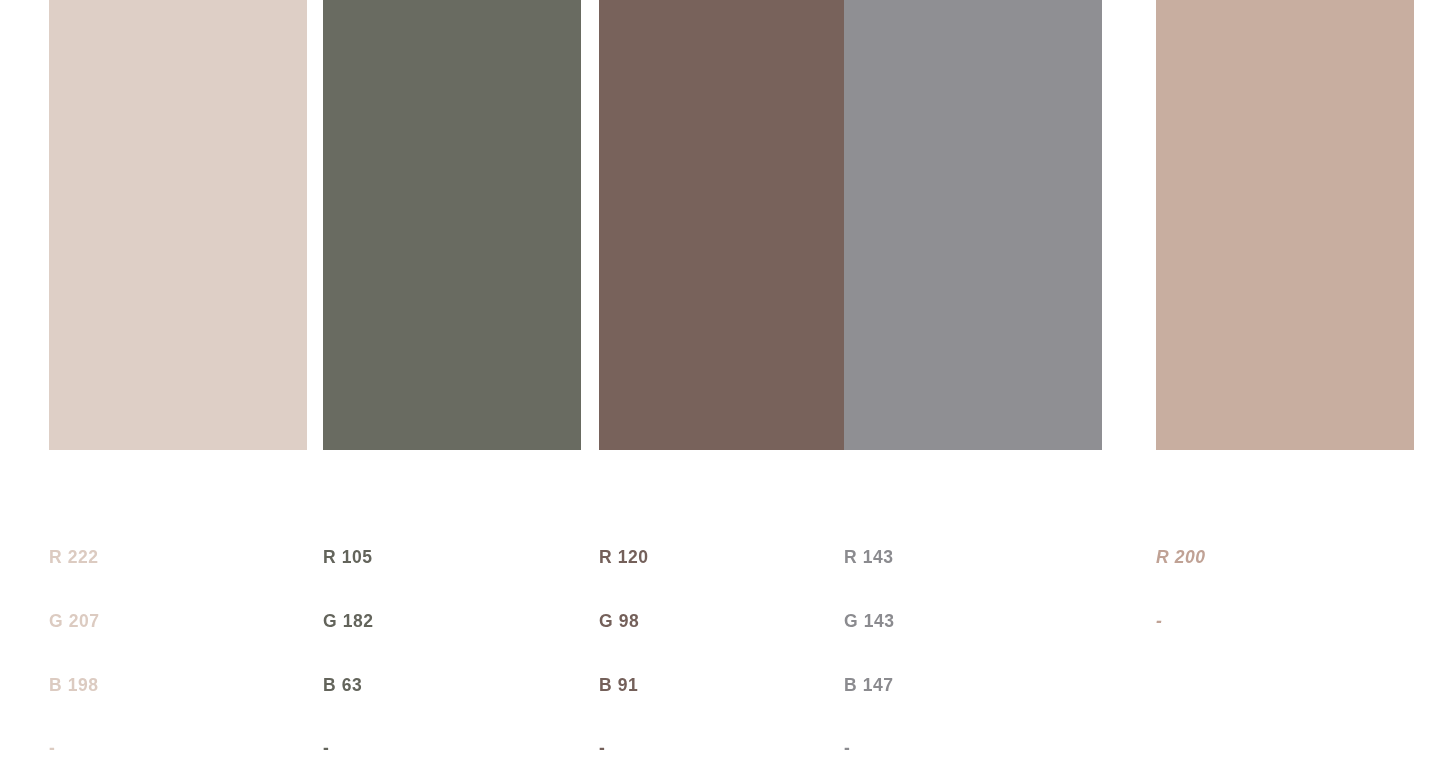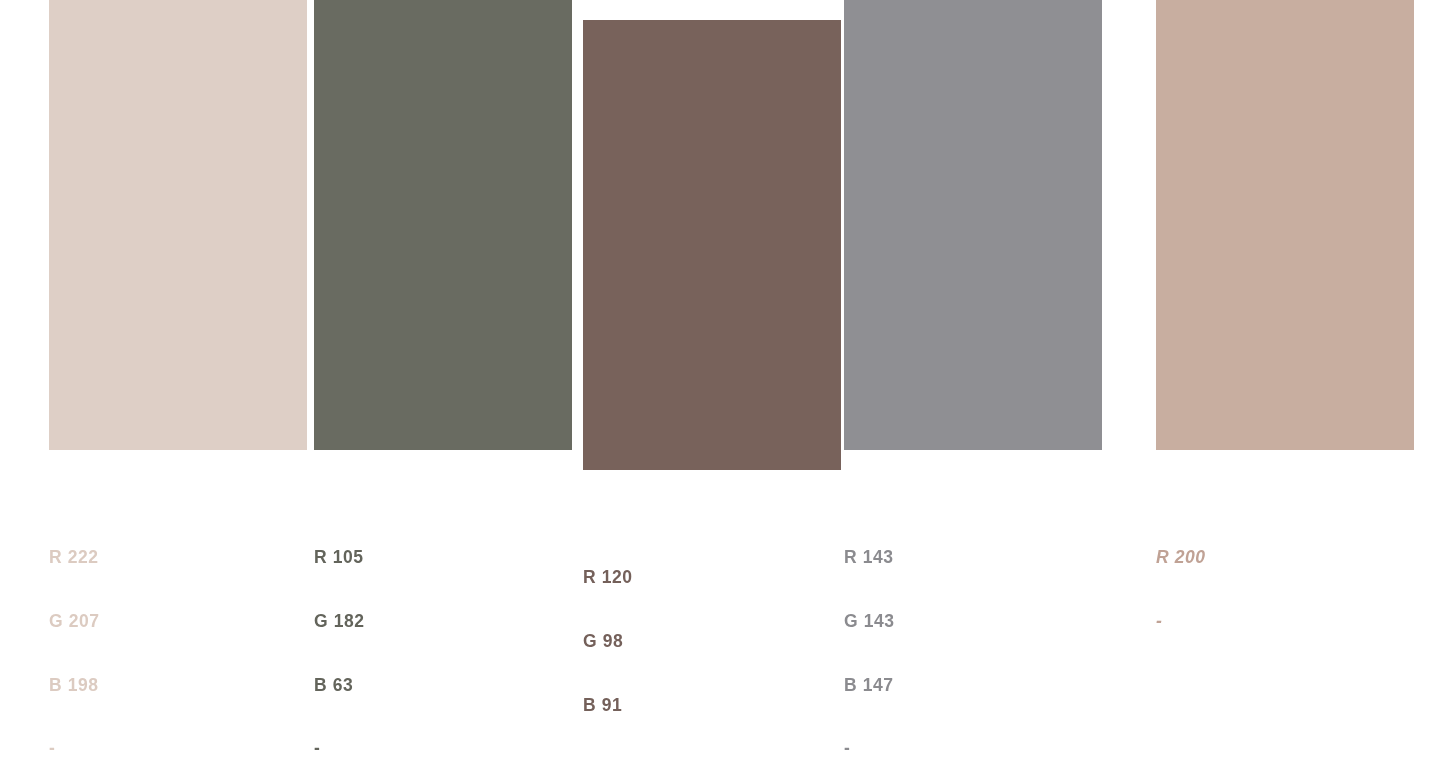--- a/index.html
+++ b/index.html
@@ -23,22 +23,22 @@
     background: #ffffff;
   }
 
   
   .swatch-column {
     position: absolute;
     top: 0;
     width: 258px;
   }
   .swatch-column.col-0 { left: 49px; }
-  .swatch-column.col-1 { left: 314px; }
-  .swatch-column.col-2 { left: 583px; margin-top: 20px; }
+  .swatch-column.col-1 { left: 323px; }
+  .swatch-column.col-2 { left: 599px; }
   .swatch-column.col-3 { left: 844px; }
   .swatch-column.col-4 { left: 1156px; font-style: italic; }
 
   .swatch-chip {
     display: block;
     width: 258px;
     height: 450px;
     background: #cccccc;
   }
 

